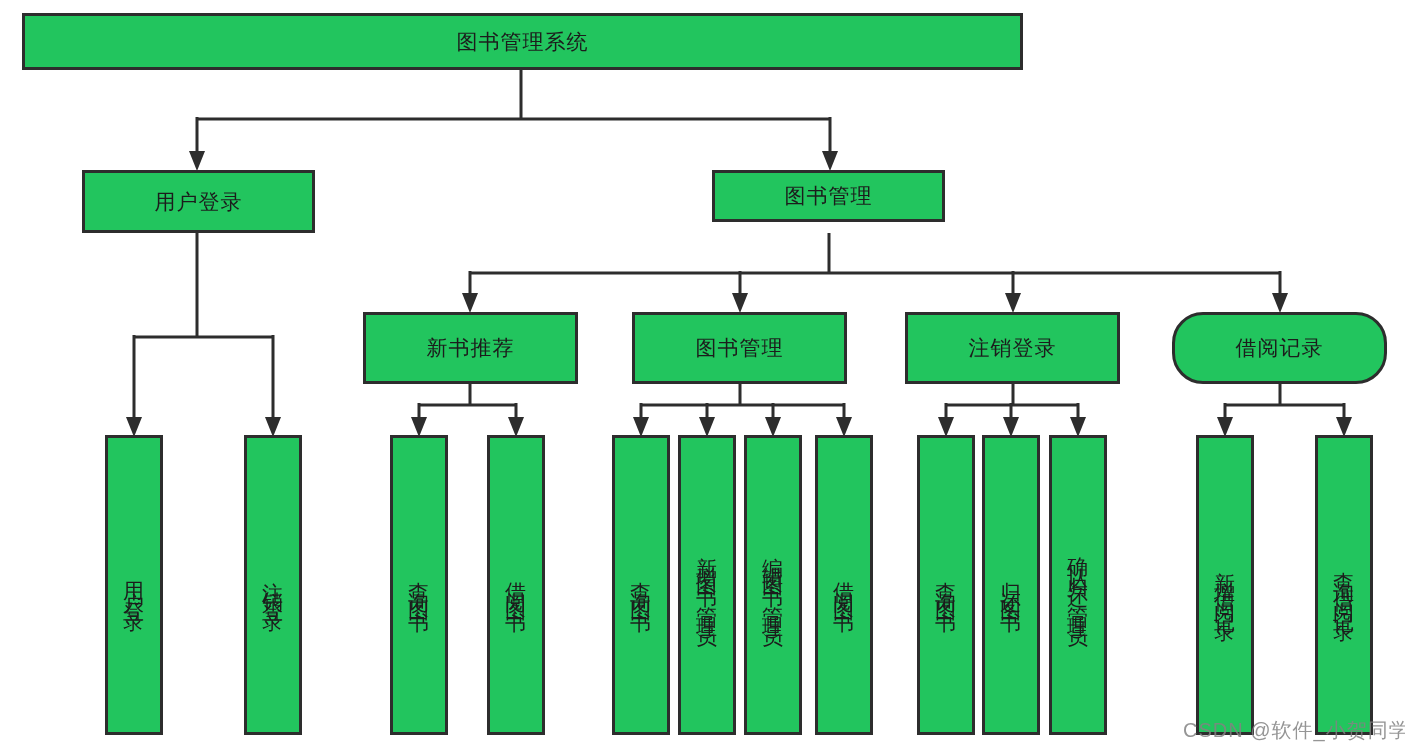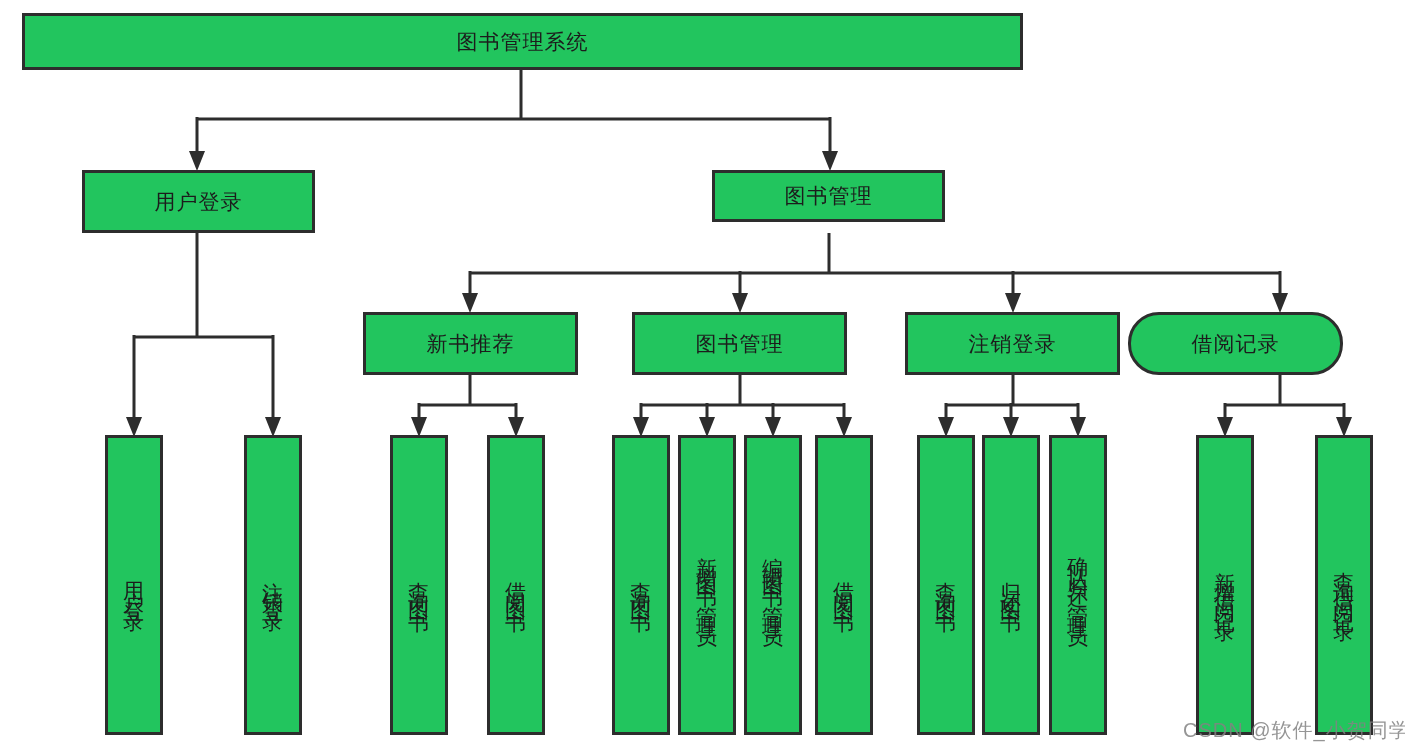--- a/index.html
+++ b/index.html
@@ -21,25 +21,25 @@
     align-items: center;
     justify-content: center;
     color: #1c1c1c;
     font-size: 21px;
     letter-spacing: 1px;
     z-index: 2;
   }
   .root-box  { left: 22px;  top: 13px;  width: 1001px; height: 57px; }
   .l2-user   { left: 82px;  top: 170px; width: 233px;  height: 63px; }
   .l2-book   { left: 712px; top: 170px; width: 233px;  height: 52px; justify-content: center; }
-  .l3        { top: 312px; width: 215px; height: 63px; }
+  .l3        { top: 312px; width: 215px; height: 72px; }
   .l3-a { left: 363px; }
   .l3-b { left: 632px; }
   .l3-c { left: 905px; }
-  .l3-d { left: 1128px; border-radius: 31px; }
+  .l3-d { left: 1172px; border-radius: 31px; }
   .leaf      { top: 435px; width: 58px; height: 300px; }
   .leaf .vtext {
     writing-mode: vertical-rl;
     text-orientation: mixed;
     letter-spacing: 10px;
     line-height: 1;
     font-size: 21px;
     white-space: nowrap;
   }
   .lf-u1 { left: 105px; }  .lf-u2 { left: 244px; }

